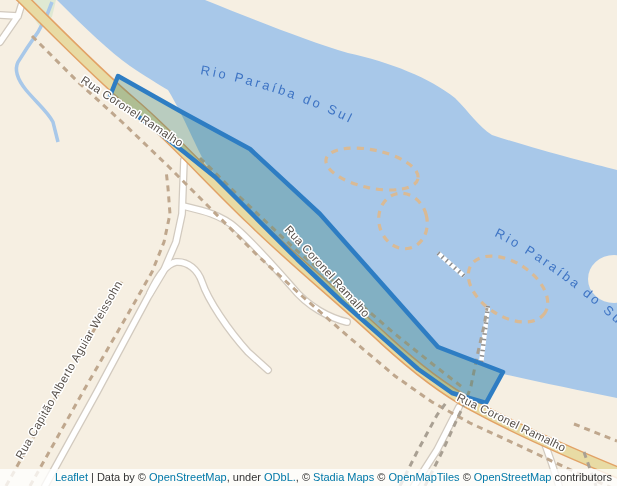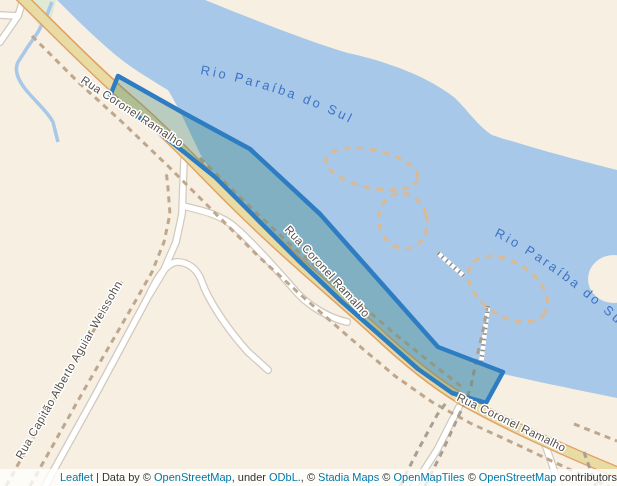--- a/index.html
+++ b/index.html
@@ -3,21 +3,21 @@
 <meta charset="utf-8">
 <style>
   html,body{margin:0;padding:0;background:#ddd;}
   #stage{position:relative;width:617px;height:486px;overflow:hidden;font-family:"Liberation Sans",sans-serif;background:#f6efe2;}
   #stage svg{position:absolute;left:0;top:0;display:block;}
   svg text{font-family:"Liberation Sans",sans-serif;}
   .street-label{font-size:11.5px;letter-spacing:0.3px;paint-order:stroke;stroke:#ffffff;stroke-width:3px;stroke-linejoin:round;font-weight:400;}
   .river-label{font-size:13px;letter-spacing:2.8px;font-weight:400;}
   .attribution{position:absolute;left:0;right:0;bottom:0;height:17px;line-height:17px;
     background:rgba(255,255,255,0.78);font-size:11px;color:#333;text-align:right;
-    white-space:nowrap;}
+    padding-right:5px;white-space:nowrap;}
   .attribution a{color:#0078a8;text-decoration:none;cursor:pointer;}
 </style>
 </head>
 <body>
 
 <div id="stage">
   <svg width="617" height="486" viewBox="0 0 617 486">
 
     <rect x="0" y="0" width="617" height="486" fill="#f6efe2"></rect>
 

